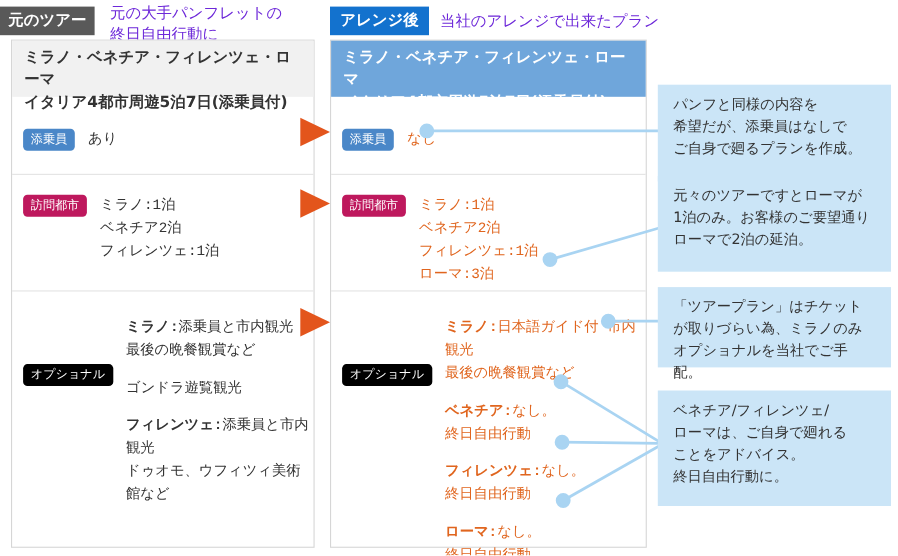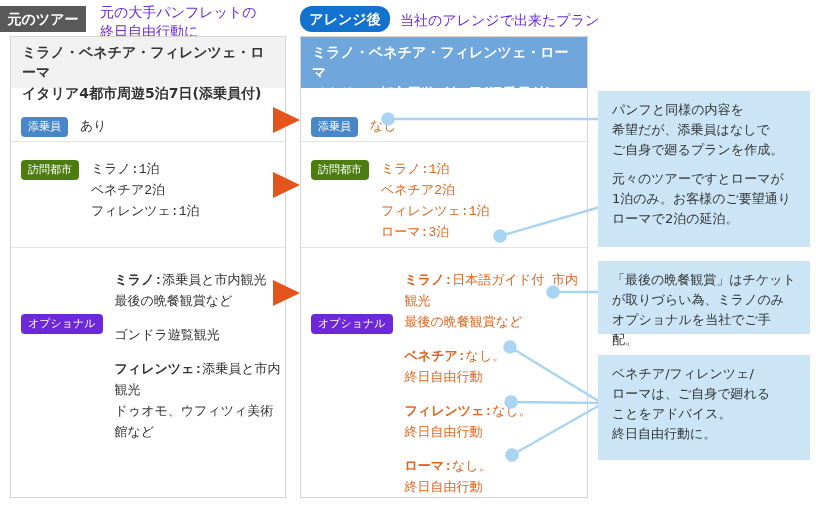--- a/index.html
+++ b/index.html
@@ -3,44 +3,44 @@
 <meta charset="utf-8">
 <style>
   html,body{margin:0;padding:0;background:#fff;}
   body{font-family:"DejaVu Sans","Liberation Sans",sans-serif;}
   .canvas{position:relative;width:816px;height:505px;background:#fff;overflow:hidden;}
 
   
   .tag{position:absolute;top:6px;height:26px;line-height:26px;color:#ffffff;
        font-size:14px;font-weight:bold;text-align:center;}
   .tag-original{left:0;width:86px;background:#595959;}
-  .tag-arranged{left:300px;width:90px;background:#1372ce;border-radius:12px;}
+  .tag-arranged{left:300px;width:90px;background:#1372ce;}
   .tag-desc{position:absolute;font-size:14px;color:#6d28d9;line-height:1.35;}
   .desc-original{left:100px;top:3px;}
   .desc-arranged{left:400px;top:11px;}
 
   
   .plan-box{position:absolute;top:36px;height:462px;background:#fff;
             border:1px solid #d6d6d6;box-sizing:border-box;}
   .box-original{left:10px;width:276px;}
   .box-arranged{left:300px;width:288px;}
   .plan-header{height:41px;padding:5px 11px;font-size:14px;font-weight:bold;line-height:1.45;box-sizing:content-box;}
   .header-original{background:#f1f1f1;color:#333;}
   .header-arranged{background:#6fa6db;color:#fff;}
 
   .row{box-sizing:border-box;display:flex;align-items:flex-start;padding-left:10px;}
-  .row-1{height:54px;padding-top:28px;border-bottom:1px solid #e3e3e3;}
+  .row-1{height:71px;padding-top:28px;border-bottom:1px solid #e3e3e3;}
   .row-2{height:106px;padding-top:17px;border-bottom:1px solid #e3e3e3;}
   .row-3{padding-top:22px;}
 
   .badge{flex:0 0 auto;display:inline-block;margin:1px 12px 0 0;padding:2px 7px;
          border-radius:4px;font-size:11px;line-height:1.45;color:#fff;white-space:nowrap;}
   .badge-blue{background:#4a87c8;}
-  .badge-orange{background:#4d7c0f;}
-  .badge-green{background:#6d28d9;margin-top:44px;}
+  .badge-orange{background:#be185d;}
+  .badge-green{background:#000000;margin-top:44px;}
 
   .row-content{font-size:13px;line-height:21px;color:#333;font-family:Liberation Mono, monospace;}
   .box-arranged .row-content{color:#e0651e;}
   .opt-group{margin-bottom:13px;}
   .opt-name{font-weight:bold;}
 
   
   .arrow{position:absolute;width:0;height:0;border-style:solid;
          border-width:13px 0 13px 27px;
          border-color:transparent transparent transparent #e3551c;}
@@ -48,21 +48,21 @@
   .arrow-2{left:273px;top:172px;}
   .arrow-3{left:273px;top:280px;}
 
   
   .connectors{position:absolute;left:0;top:0;pointer-events:none;}
 
   
   .callout{position:absolute;left:598px;width:212px;background:#cbe5f7;color:#333;
            box-sizing:border-box;padding:9px 14px;font-size:13px;line-height:1.55;
            white-space:pre-line;}
-  .callout-1{top:91px;height:88px;}
+  .callout-1{top:77px;height:88px;}
   .callout-2{top:160px;height:87px;}
   .callout-3{top:261px;height:73px;}
   .callout-4{top:355px;height:105px;}
 </style>
 </head>
 <body>
 
 <div class="canvas">
 
   <div class="tag tag-original">元のツアー</div>
@@ -170,21 +170,21 @@
       <circle cx="512" cy="455" r="5.5"></circle>
     </g>
   </svg>
 
   <div class="callout callout-1">パンフと同様の内容を
 希望だが、添乗員はなしで
 ご自身で廻るプランを作成。</div>
   <div class="callout callout-2">元々のツアーですとローマが
 1泊のみ。お客様のご要望通り
 ローマで2泊の延泊。</div>
-  <div class="callout callout-3">「最後の晩餐観賞」はチケット
+  <div class="callout callout-3">「ツアープラン」はチケット
 が取りづらい為、ミラノのみ
 オプショナルを当社でご手配。</div>
   <div class="callout callout-4">ベネチア/フィレンツェ/
 ローマは、ご自身で廻れる
 ことをアドバイス。
 終日自由行動に。</div>
 
 </div>
 
 </body></html>

